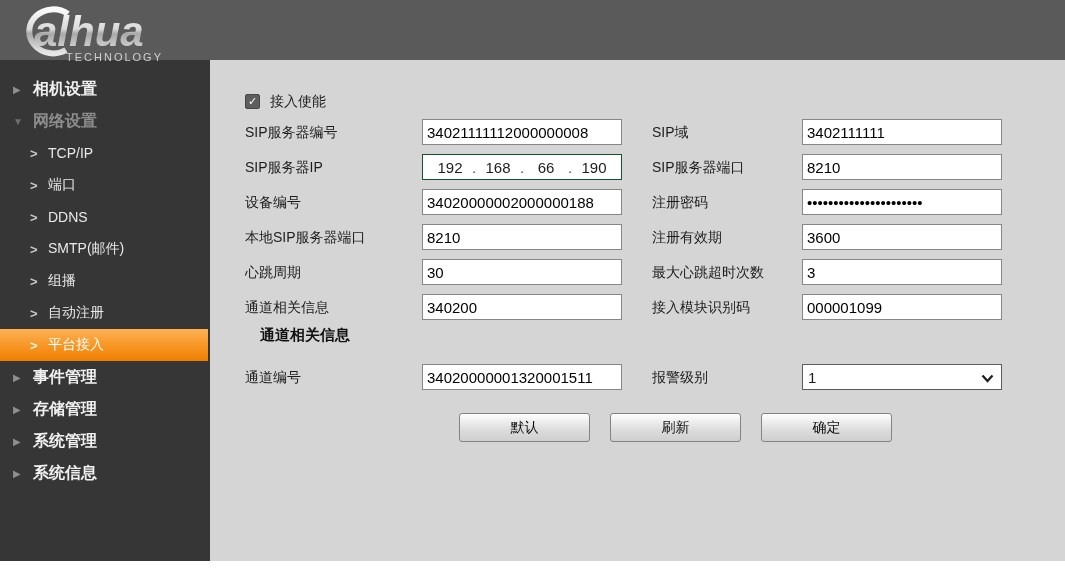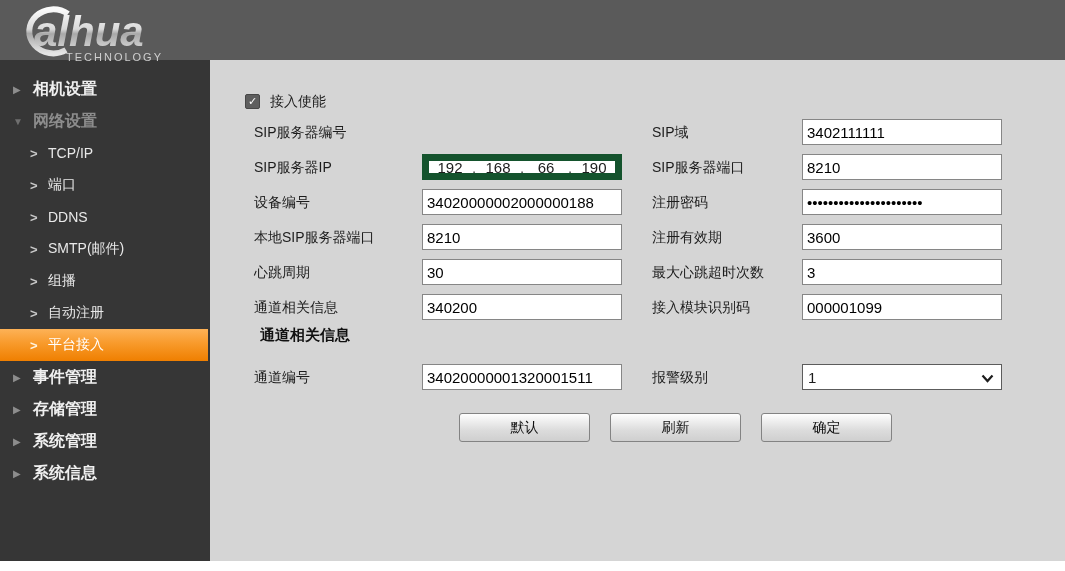--- a/index.html
+++ b/index.html
@@ -33,27 +33,27 @@
 
   .content { flex:1; background:#d5d5d5; position:relative; font-size:14px; color:#1c1c1c; }
 
   .checkbox-row { position:absolute; top:33px; left:35px; height:17px;
     display:flex; align-items:center; }
   .checkbox { width:15px; height:15px; background:#5e5e5e; border:1px solid #474747;
     border-radius:2px; color:#fff; font-size:11px; line-height:13px; text-align:center; cursor:pointer; }
   .checkbox-label { margin-left:10px; }
 
   .form-line { position:absolute; left:0; right:0; height:26px; }
-  .flabel { position:absolute; left:44px; line-height:26px; }
+  .flabel { position:absolute; left:35px; line-height:26px; }
   .flabel.r { left:442px; }
   .ffield { position:absolute; left:212px; width:200px; height:26px; }
   .ffield.r { left:592px; }
   input.tbox { width:200px; height:26px; border:1px solid #868686; background:#fff;
     font-size:15px; padding:0 4px; font-family:inherit; color:#000; }
-  .ip-box { width:200px; height:26px; border:7px solid #14532d; background:#fff;
+  .ip-box { width:200px; height:26px; border:1px solid #14532d; background:#fff;
     display:flex; align-items:center; justify-content:center; font-size:15px; }
   .ip-seg { width:40px; text-align:center; }
   .ip-dot { width:8px; text-align:center; color:#444; }
   .select-box { width:200px; height:26px; border:1px solid #5c5c5c; background:#fff;
     display:flex; align-items:center; justify-content:space-between;
     padding:0 7px 0 5px; font-size:15px; cursor:pointer; }
 
   .section-title { position:absolute; top:266px; left:50px; font-size:15px; font-weight:bold; color:#111; }
 
   .button-row { position:absolute; top:353px; left:212px; display:flex; gap:20px;padding-left:37px; }
@@ -148,20 +148,21 @@
 
       <div class="checkbox-row">
         <div class="checkbox">
           <span>✓</span>
         </div>
         <span class="checkbox-label">接入使能</span>
       </div>
 
       <div class="form-line" style="top:59px;">
         <span class="flabel">SIP服务器编号</span>
+        <div class="ffield"><input class="tbox" value="34021111112000000008" style=""></div>
         <span class="flabel r">SIP域</span>
         <div class="ffield r"><input class="tbox" value="3402111111" style=""></div>
       </div>
 
       <div class="form-line" style="top:94px;">
         <span class="flabel">SIP服务器IP</span>
         <div class="ffield">
           <div class="ip-box">
             <span class="ip-seg">192</span>
             <span class="ip-dot">.</span>

